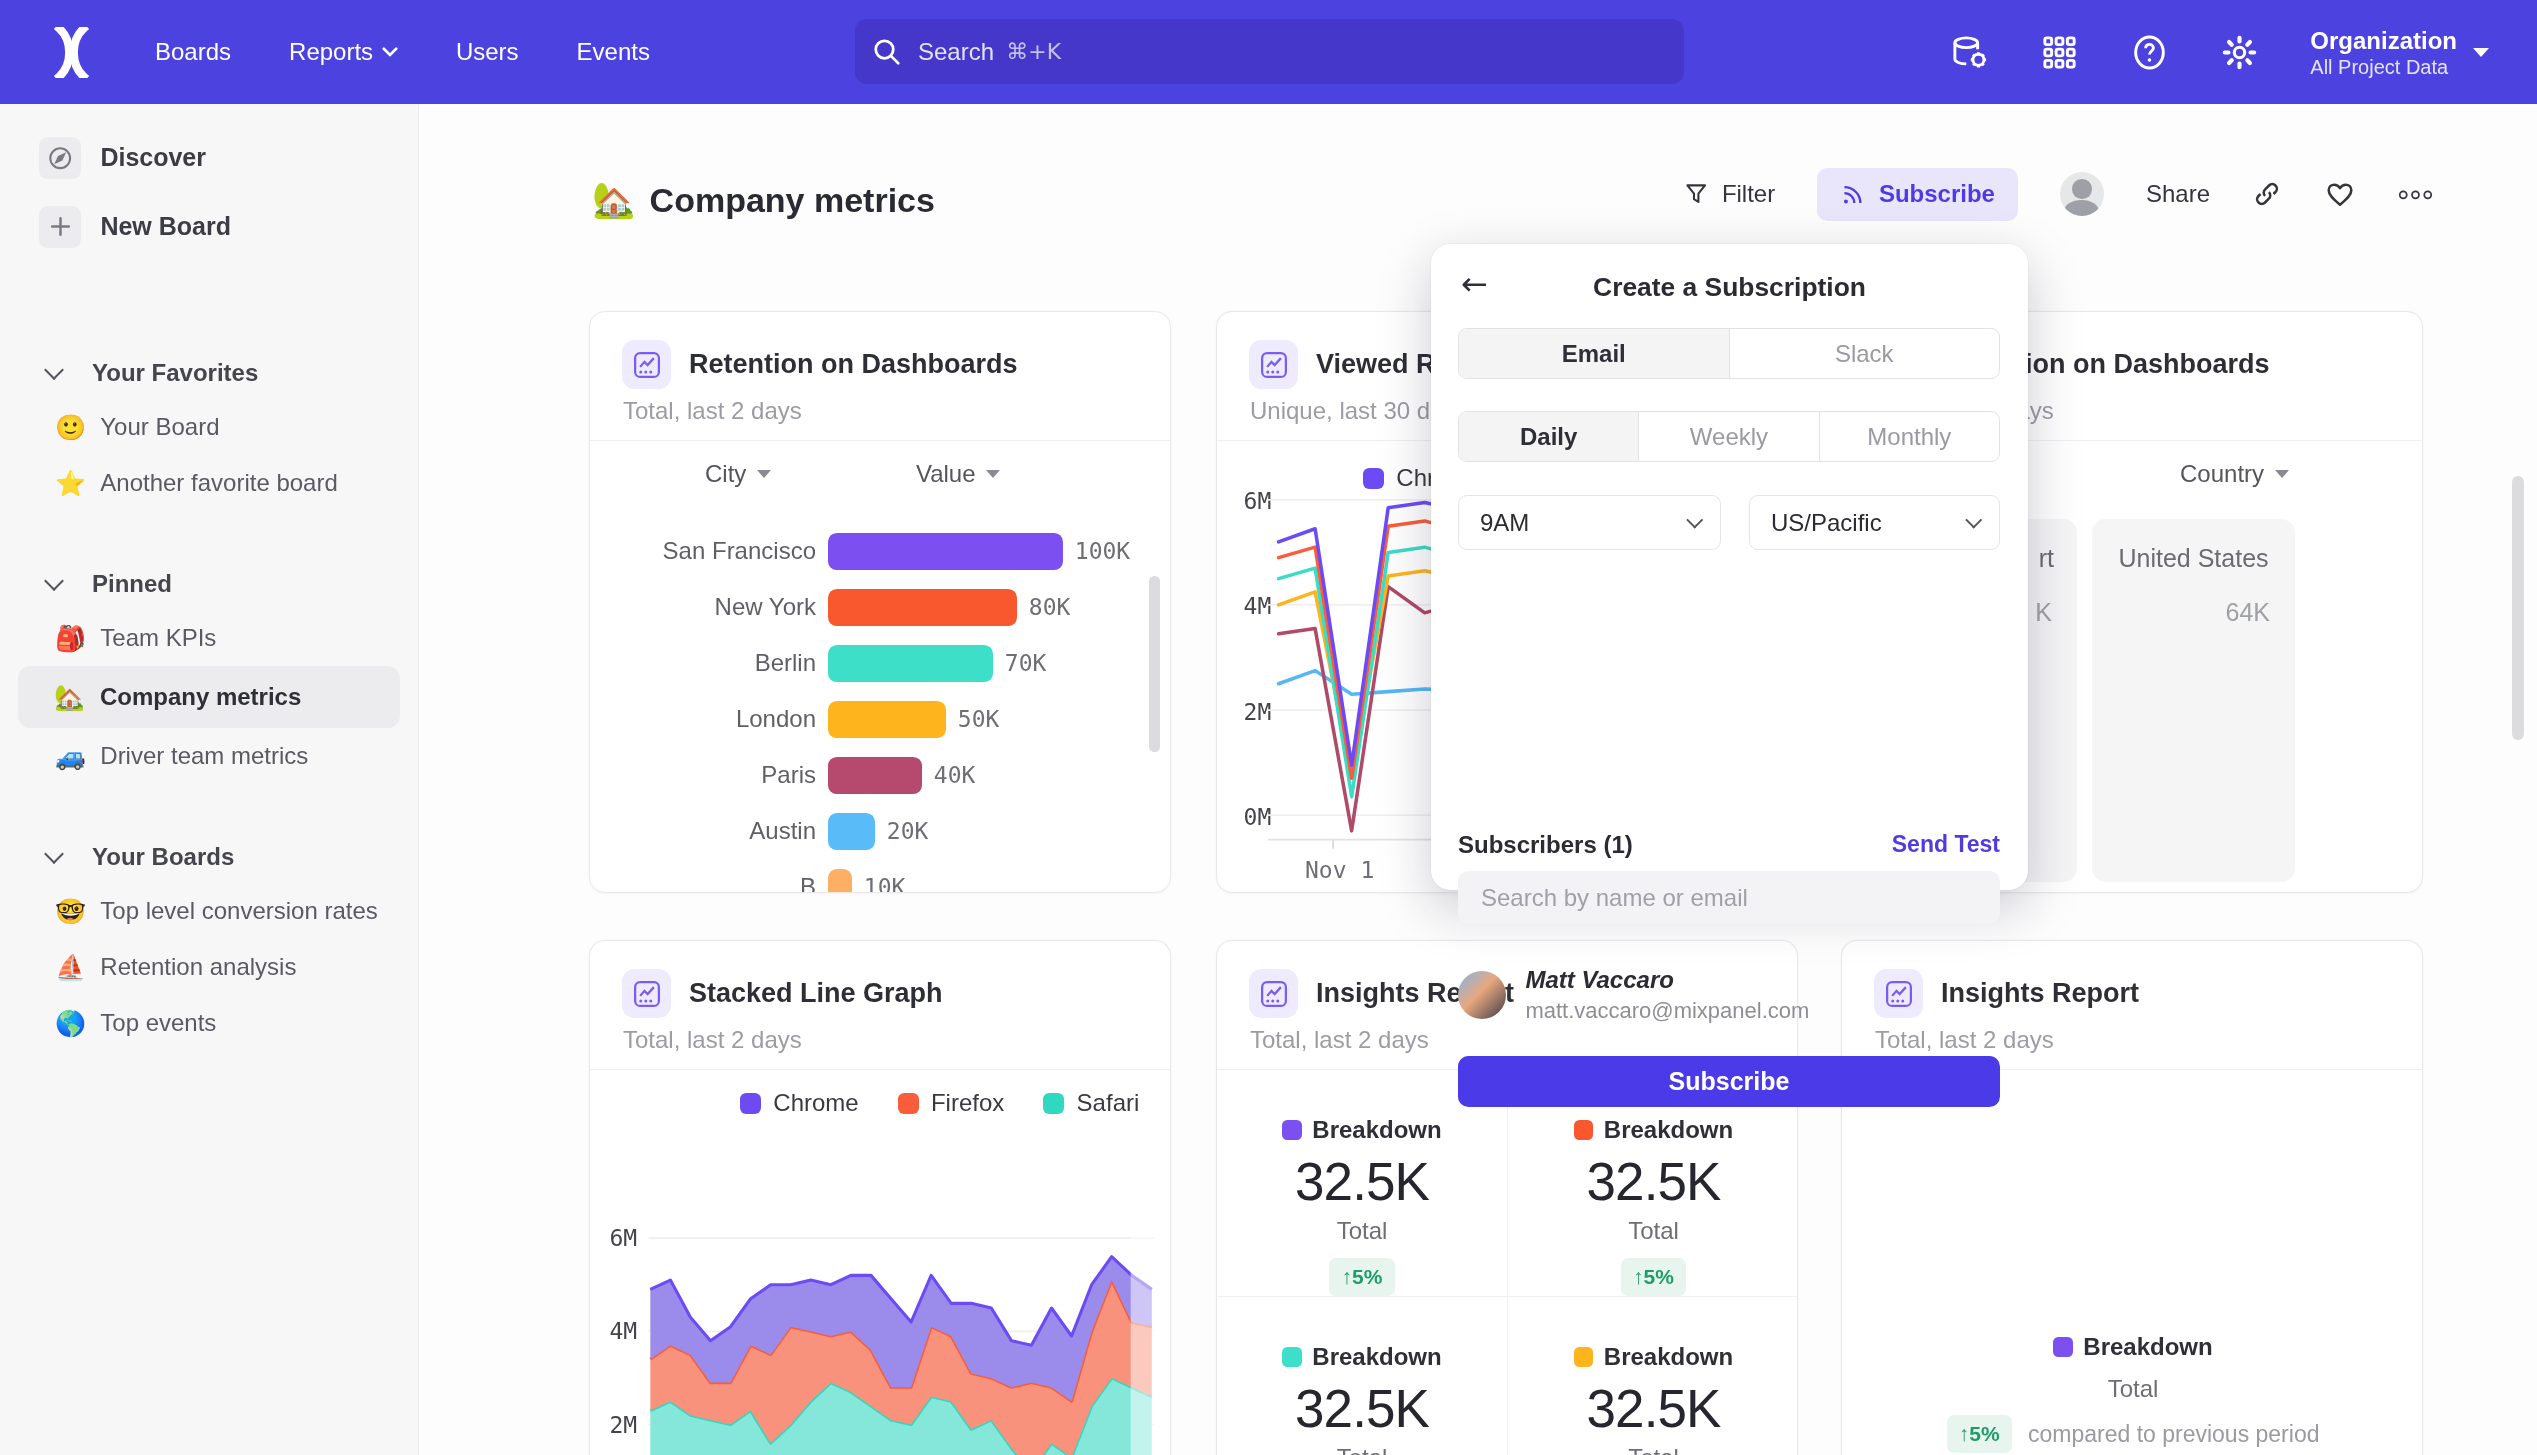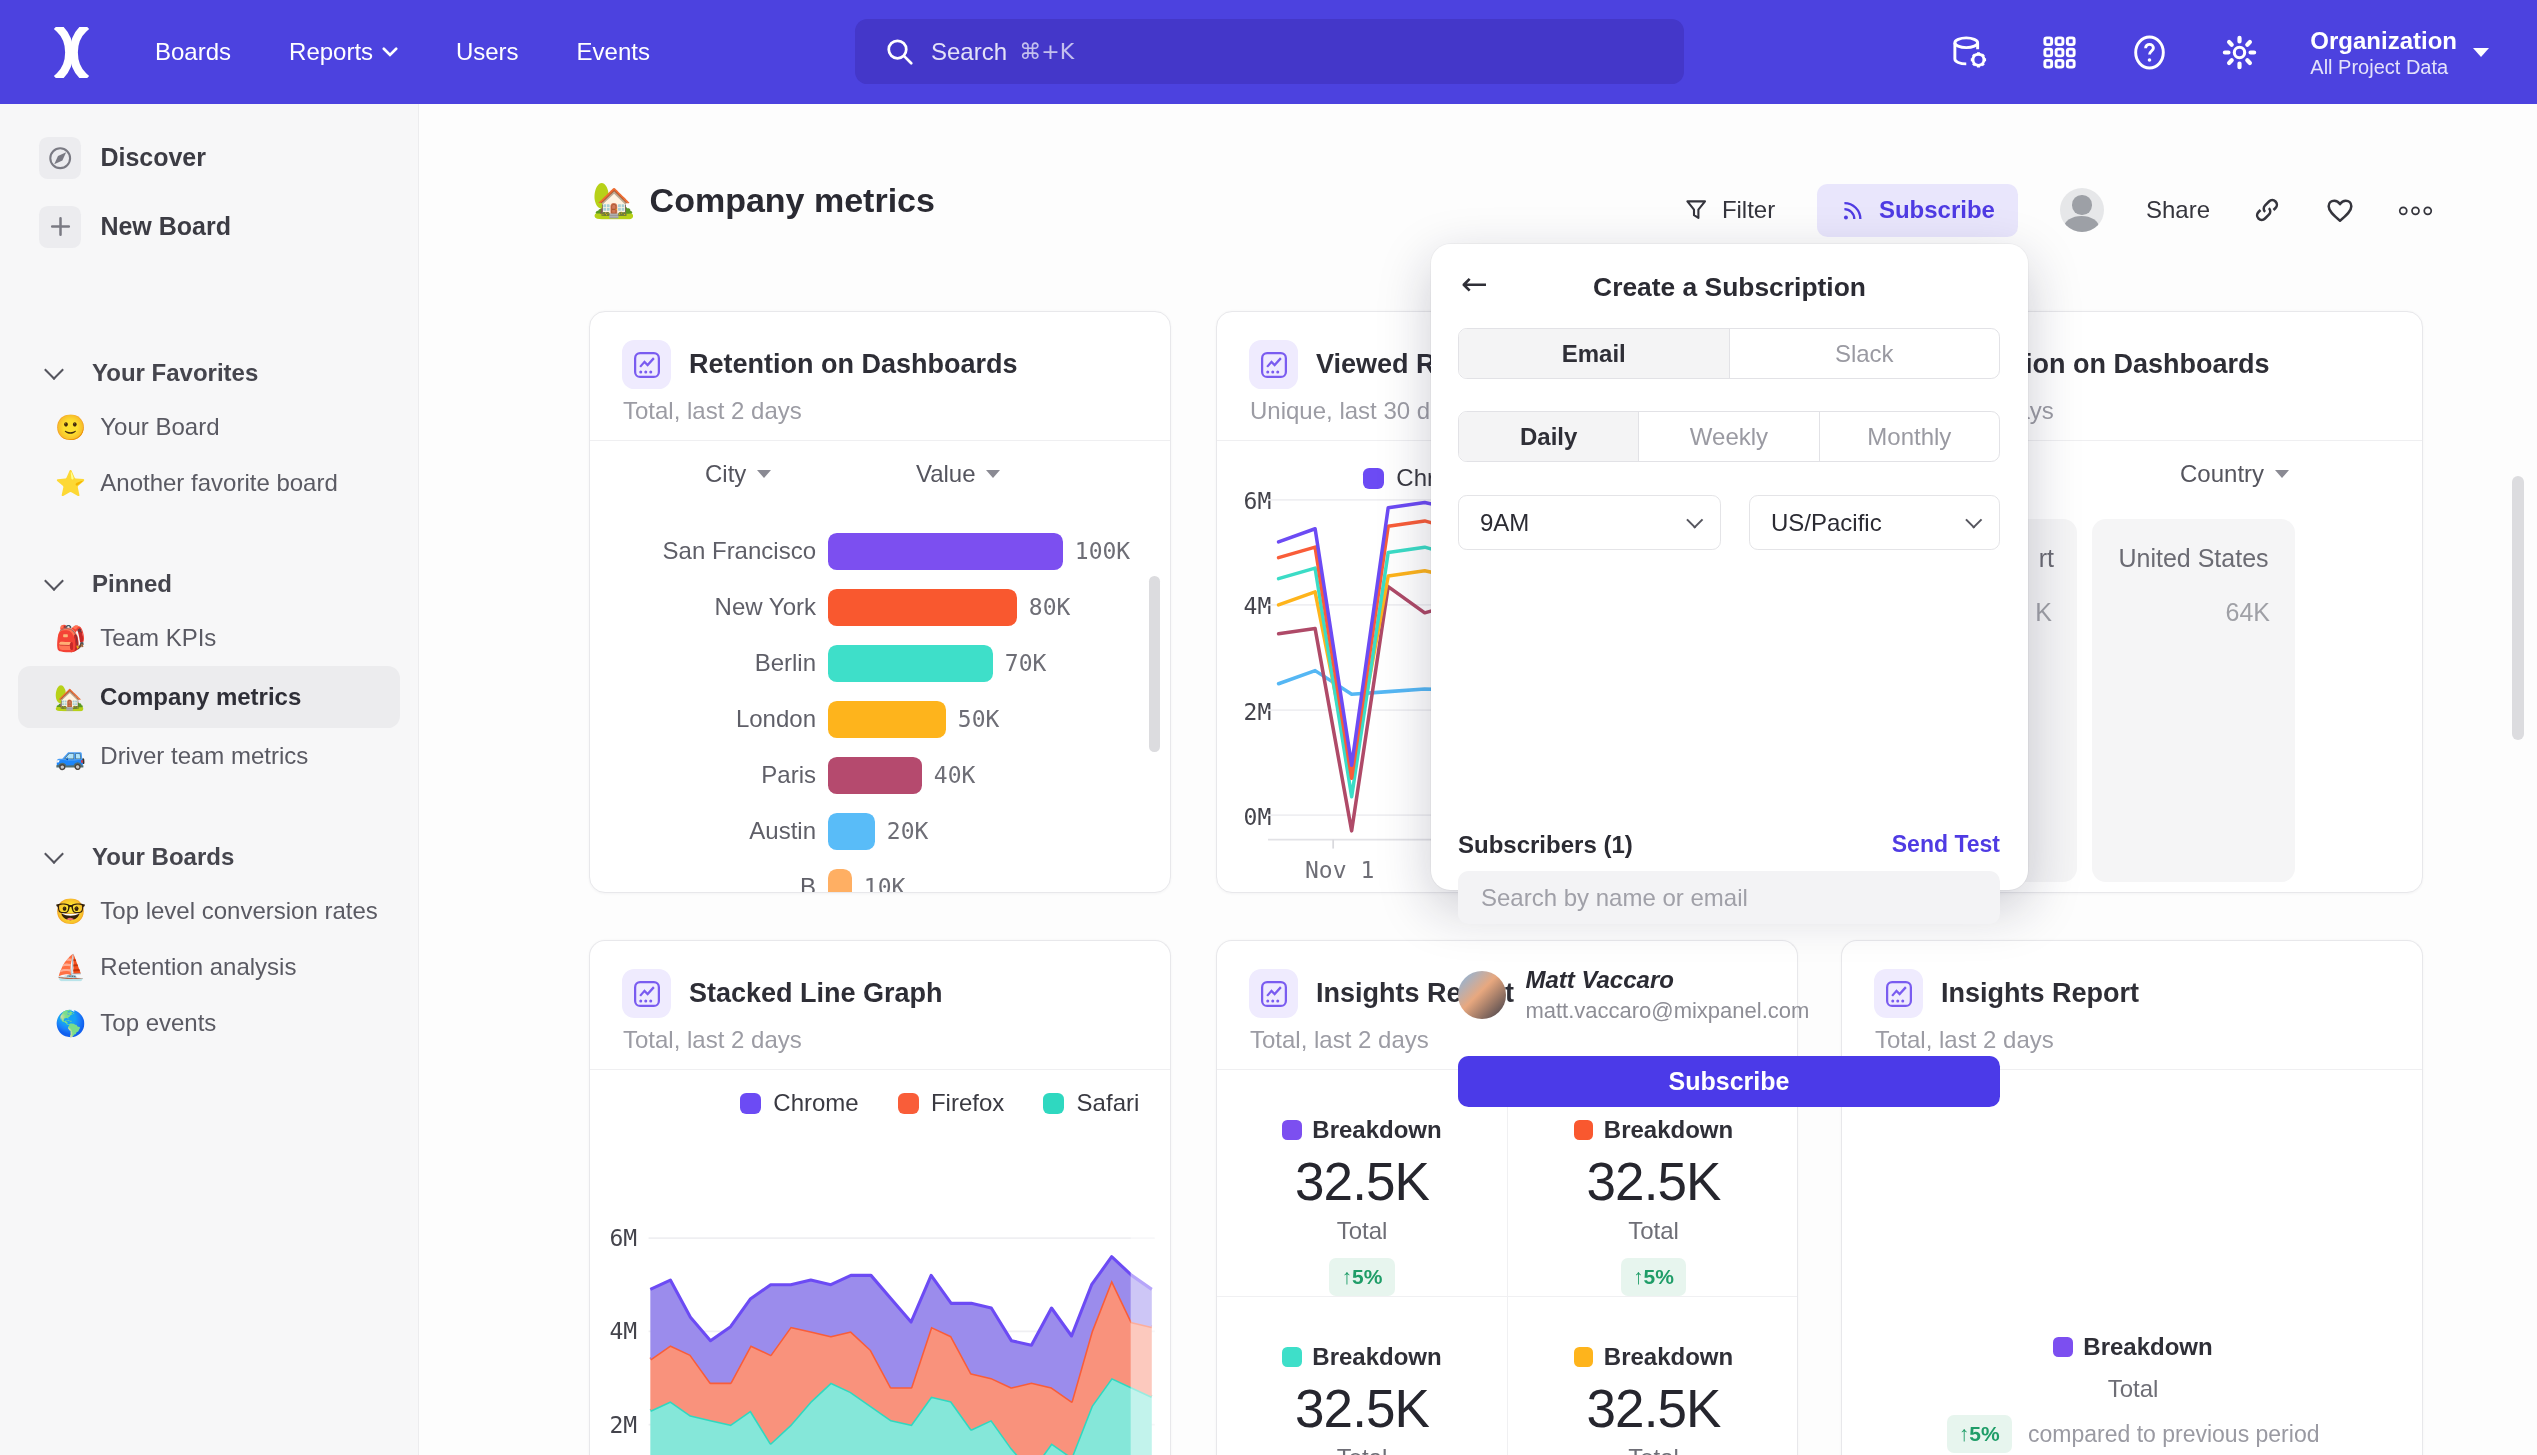--- a/index.html
+++ b/index.html
@@ -6,21 +6,21 @@
   html,body { width:2538px; height:1456px; overflow:hidden; background:#fff;
     font-family:"Liberation Sans", sans-serif; -webkit-font-smoothing:antialiased; }
   .abs { position:absolute; }
   .mono { font-family:"DejaVu Sans Mono", monospace; }
 
   
   #topnav { position:absolute; left:0; top:0; width:2538px; height:104px; background:#4C42DF; display:flex; align-items:center; z-index:60; }
   #topnav .logo { margin-left:51px; width:41px; height:51px; flex:0 0 auto; }
   .nav-items { display:flex; gap:58px; margin-left:63px; }
   .nav-item { color:#fff; font-size:24px; font-weight:500; display:flex; align-items:center; gap:8.8px; cursor:pointer; }
-  .searchbar { position:absolute; left:855px; top:19.4px; width:829px; height:65px; background:#4437C9; border-radius:12.3px; display:flex; align-items:center; padding:0 30px; color:rgba(255,255,255,.85); }
+  .searchbar { position:absolute; left:855px; top:19.4px; width:829px; height:65px; background:#4437C9; border-radius:12.3px; display:flex; align-items:center; padding:0 17px; color:rgba(255,255,255,.85); }
   .searchbar .stext { font-size:24px; margin-left:16px; }
   .searchbar .skey { font-size:22px; margin-left:12.3px; opacity:.8; font-family:"DejaVu Sans", sans-serif; }
   .nav-right { position:absolute; right:0; top:0; height:104px; display:flex; align-items:center; gap:51px; padding-right:49px; }
   .nav-icon { width:39px; height:39px; display:flex; align-items:center; justify-content:center; cursor:pointer; }
   .org { color:#fff; text-align:left; display:flex; align-items:center; gap:16px; cursor:pointer; }
   .org .org-name { font-size:24px; font-weight:600; line-height:1.25; }
   .org .org-scope { font-size:20px; opacity:.85; }
   .caret-down-w { width:0; height:0; border-left:8px solid transparent; border-right:8px solid transparent; border-top:9.7px solid #fff; }
 
   
@@ -33,21 +33,21 @@
   .chev { width:14px; height:14px; border-right:2.6px solid #55555E; border-bottom:2.6px solid #55555E; transform:rotate(45deg); margin-top:-5.3px; }
   .side-item { display:flex; align-items:center; height:56px; padding-left:53px; gap:12.3px; font-size:24px; color:#5A5A63; cursor:pointer; }
   .side-item .emo { font-size:25px; width:35px; text-align:center; }
   .side-item.selected { background:#ECECEE; border-radius:12.3px; margin:0 17.6px 0 17.6px; padding-left:35px; font-weight:700; color:#2F2F37; height:62px; }
 
   
   #main { position:absolute; left:419px; top:104px; width:2118px; height:1352px; background:#FDFDFD; }
   .page-head { position:absolute; left:173px; top:76px; display:flex; align-items:center; gap:14px; }
   .page-emoji { font-size:35px; }
   .page-title { font-size:34px; font-weight:700; color:#2A2A32; }
-  .head-actions { position:absolute; top:80px; right:104px; display:flex; align-items:center; gap:42px; }
+  .head-actions { position:absolute; top:64px; right:104px; display:flex; align-items:center; gap:42px; }
   .act-btn { display:flex; align-items:center; gap:12.3px; font-size:24px; color:#35353D; cursor:pointer; }
   .subscribe-pill { display:flex; align-items:center; gap:12.3px; background:#E9E6FC; border-radius:10.6px; padding:12.3px 23px; color:#4F3BE3; font-size:24px; font-weight:600; cursor:pointer; }
   .avatar-sm { width:44px; height:44px; border-radius:50%; background:#E6E7E9; position:relative; overflow:hidden; cursor:pointer; }
   .avatar-sm .head { position:absolute; left:12.3px; top:7px; width:19.4px; height:19.4px; border-radius:50%; background:#9DA0A6; }
   .avatar-sm .body { position:absolute; left:4.4px; top:28px; width:35px; height:23px; border-radius:50% 50% 0 0; background:#9DA0A6; }
 
   
   .card { position:absolute; width:582px; background:#fff; border:0.9px solid #E8E8EB; border-radius:16px; box-shadow:0 0.9px 2.6px rgba(20,20,40,.04); overflow:hidden; }
   .card-head { position:relative; height:128px; }
   .cicon { position:absolute; left:32px; top:28px; width:49px; height:49px; border-radius:12.3px; background:#EFEBFE; display:flex; align-items:center; justify-content:center; }

